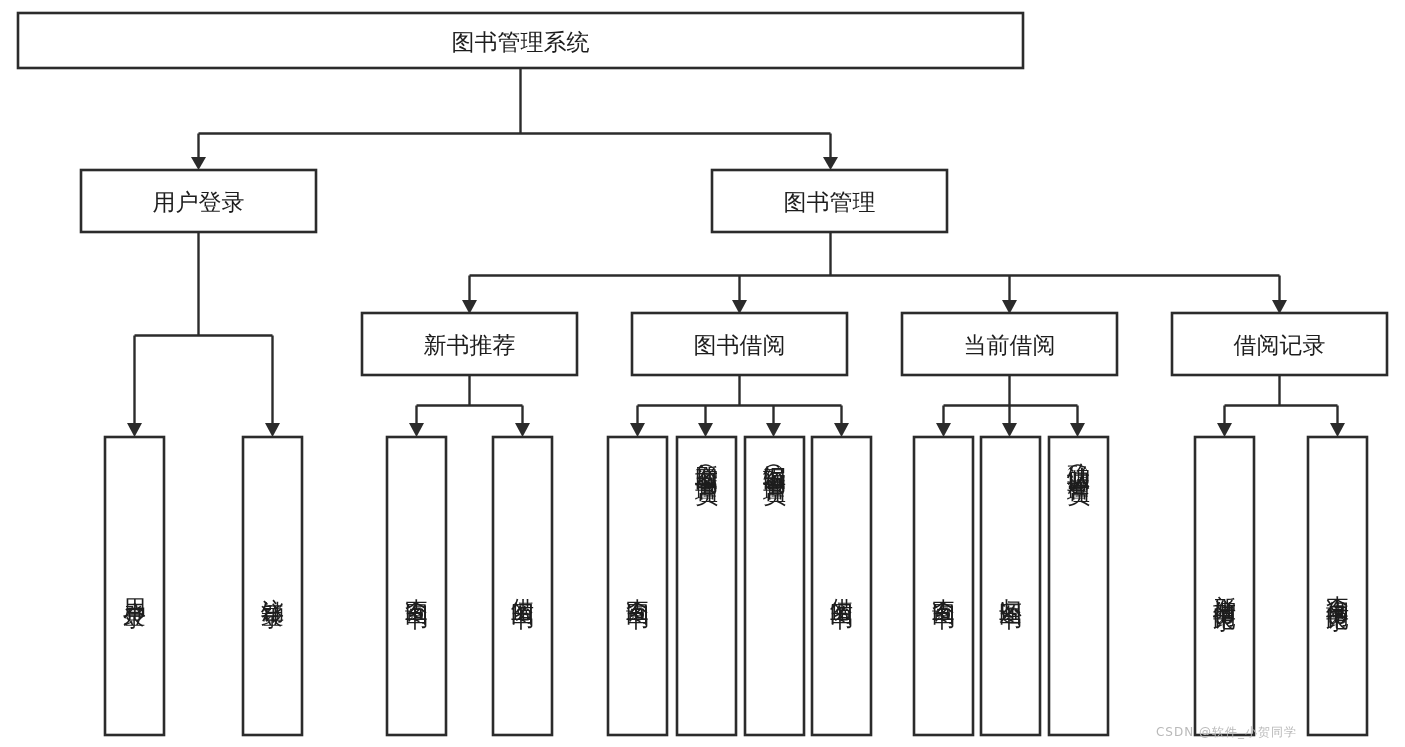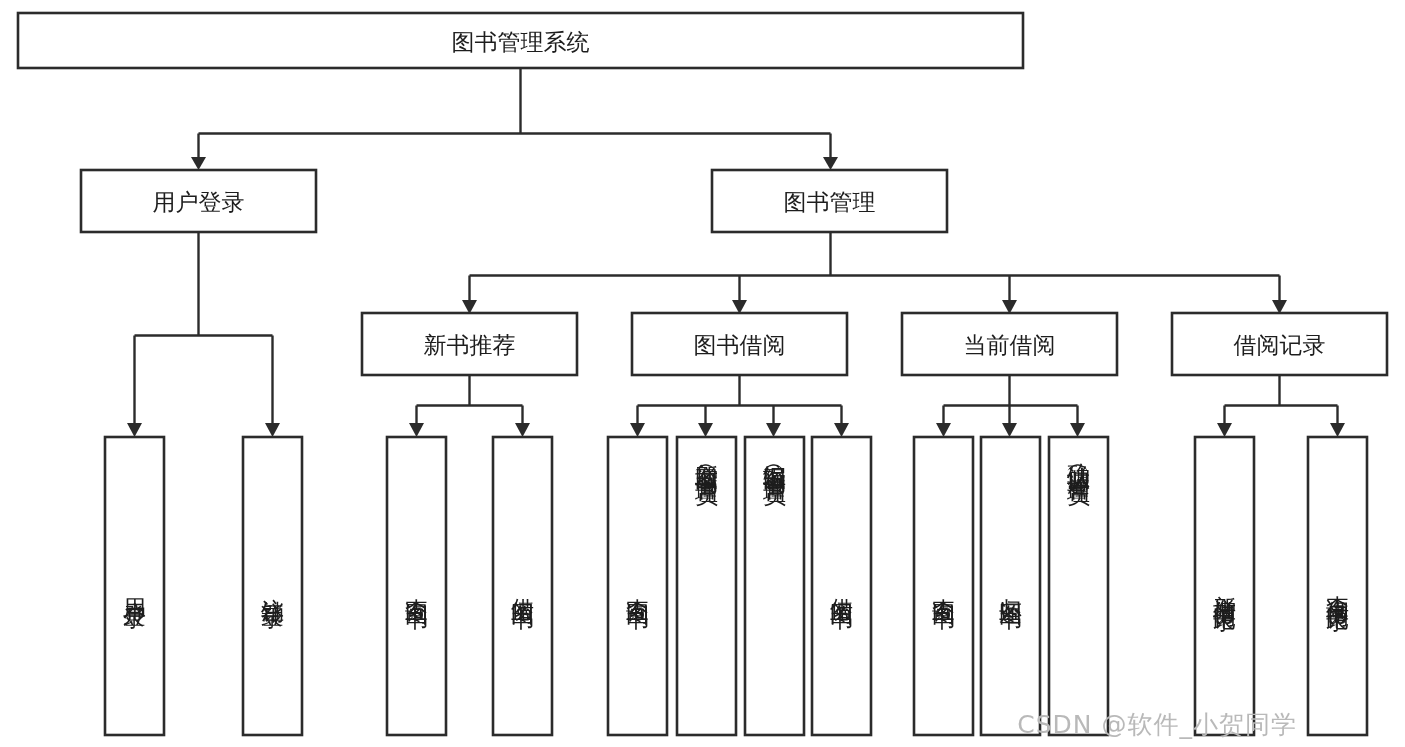--- a/index.html
+++ b/index.html
@@ -63,21 +63,21 @@
     line-height: 1;
     letter-spacing: 3px;
     color: #1d1d1d;
     white-space: nowrap;
   }
   .watermark {
     position: absolute;
     right: 8px;
     bottom: 6px;
     font-family: "DejaVu Sans", "Liberation Sans", sans-serif;
-    font-size: 25px;
+    font-size: 12px;
     color: #b9b9b9;
     letter-spacing: 1px;
     white-space: nowrap;
   }
 </style>
 </head>
 <body>
 
 <div id="diagram-root">
 

